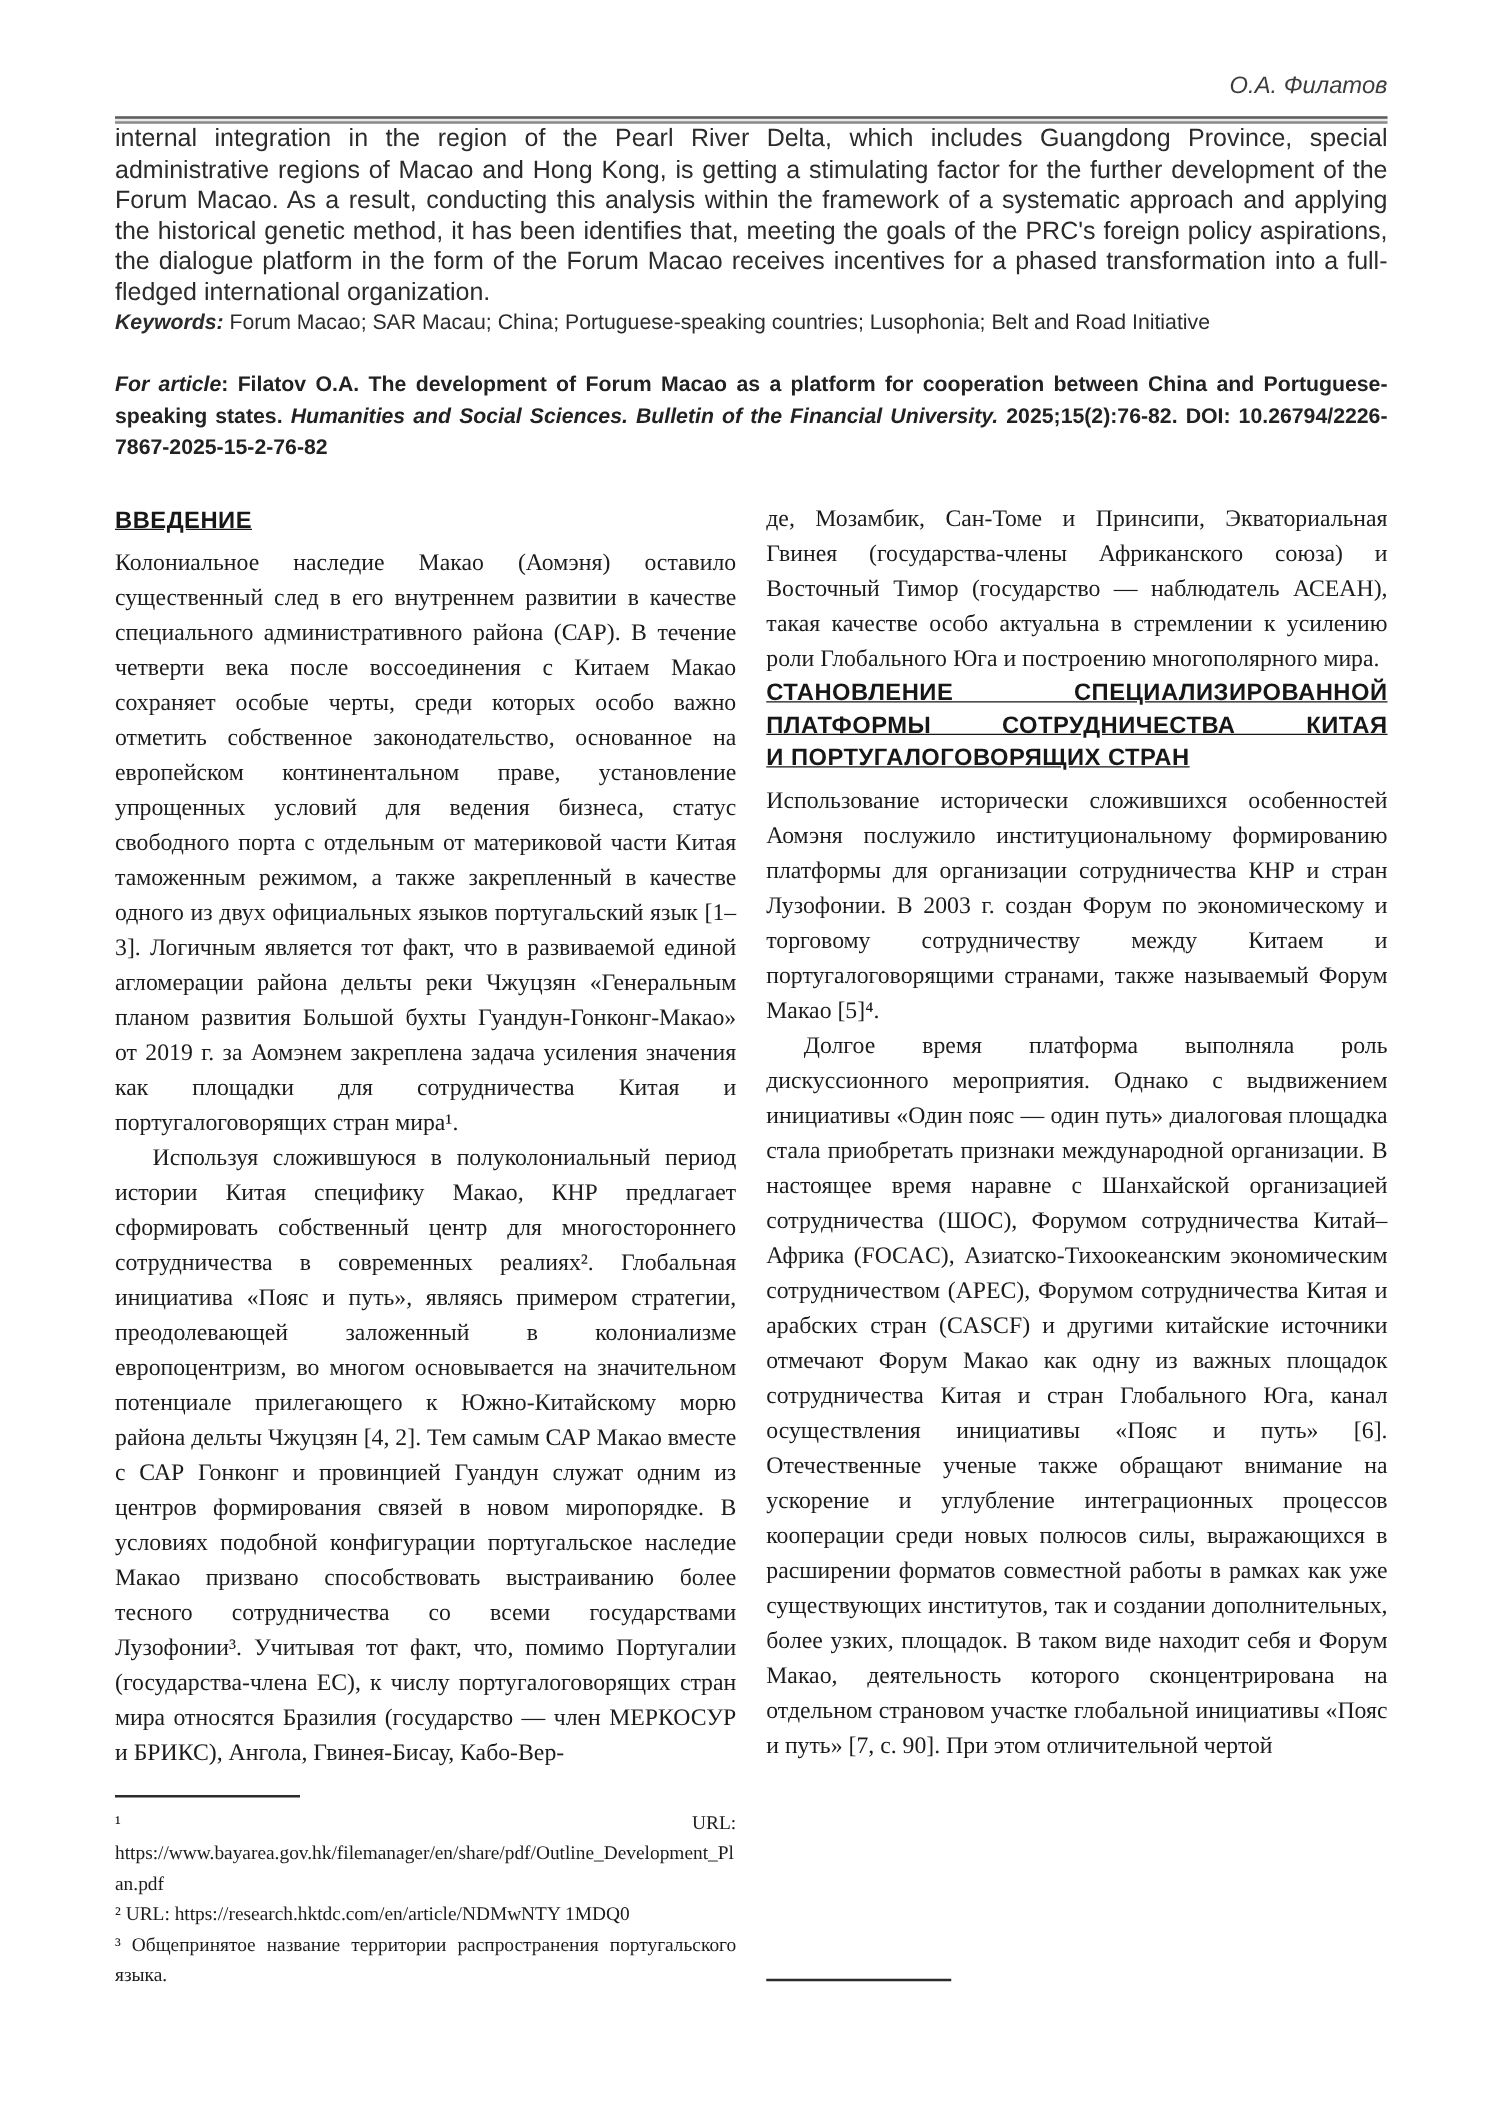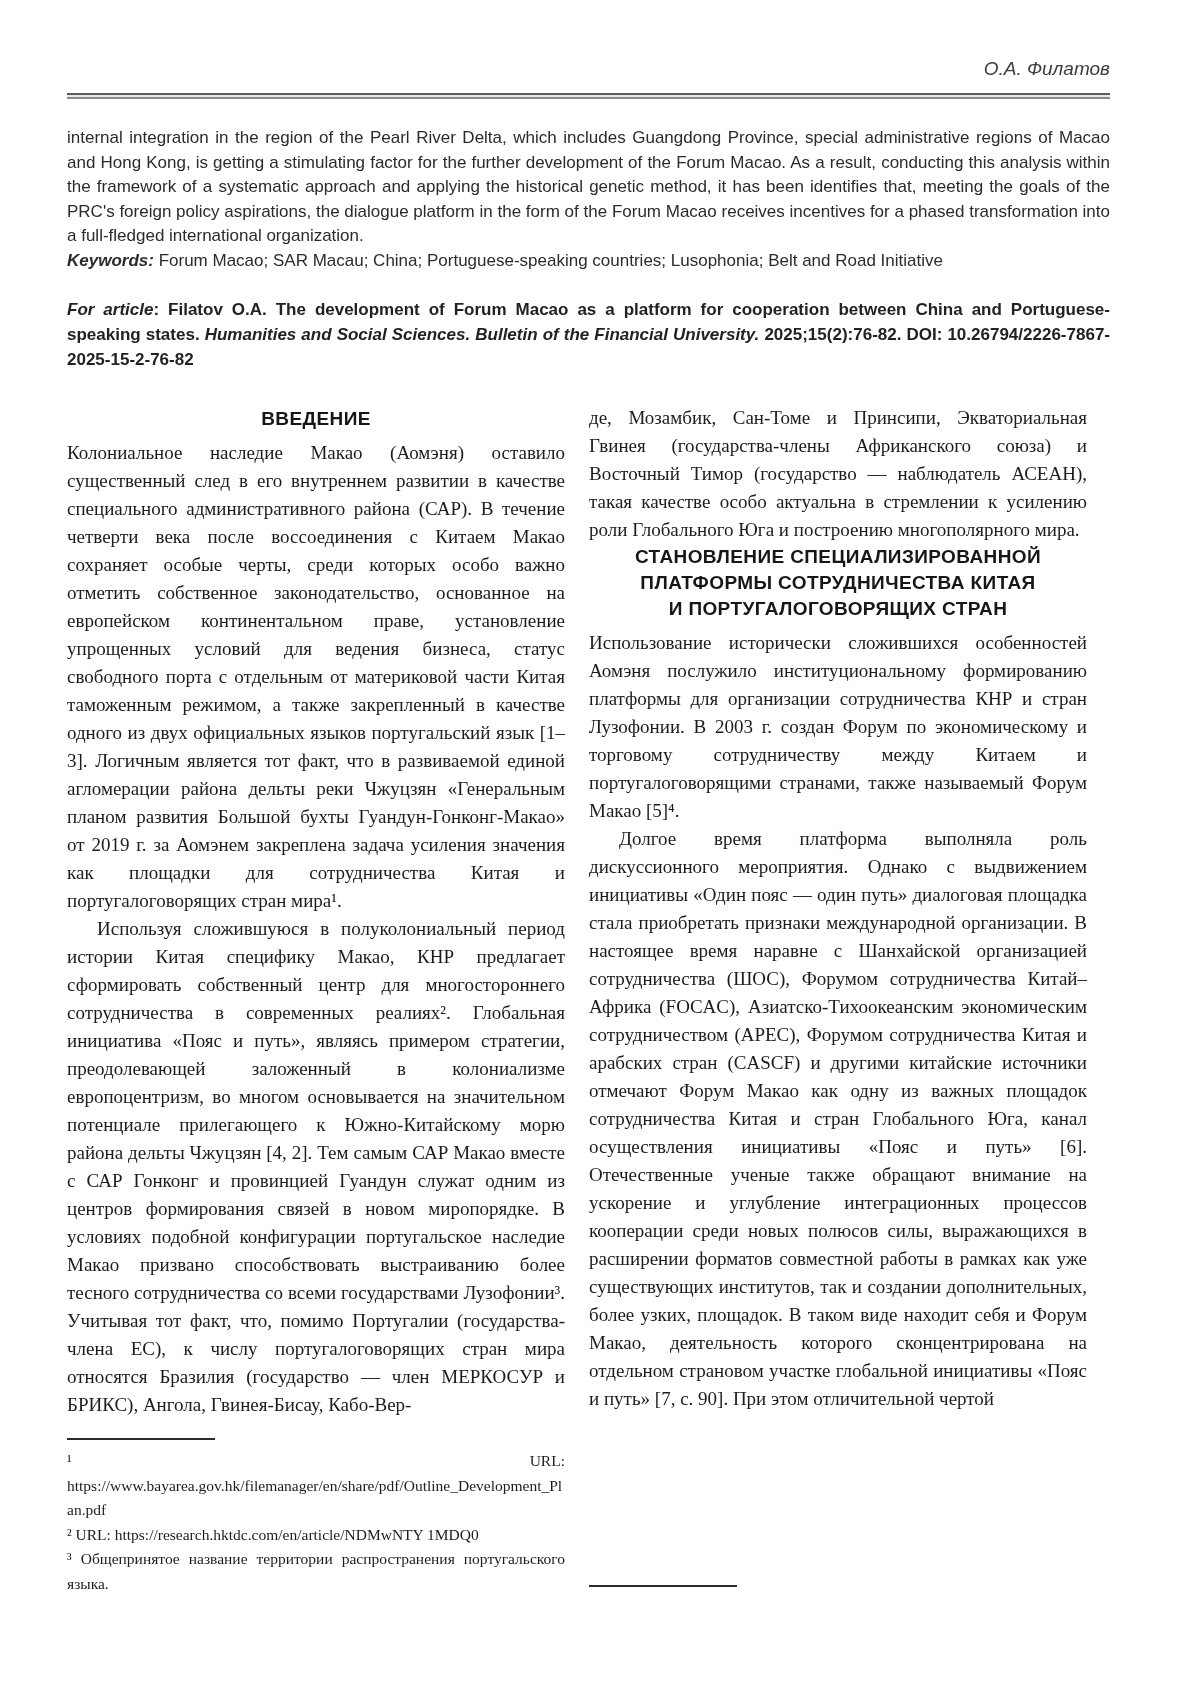--- a/index.html
+++ b/index.html
@@ -1,55 +1,55 @@
 <!DOCTYPE html>
 <html lang="ru"><head>
 <meta charset="utf-8">
 <style>
   * { margin:0; padding:0; box-sizing:border-box; }
   html,body { background:#ffffff; }
   .page {
     width:1200px; height:1697px; background:#ffffff;
-    padding:58px 90px 0 67px; position:relative; overflow:hidden;
+    padding:58px 90px 0 92px; position:relative; overflow:hidden;
     color:#1f1f1f;
   }
   .author {
     text-align:right; font-family:"Liberation Sans",sans-serif;
     font-style:italic; font-size:19px; color:#3d3d3d; line-height:22px;
   }
   .header-rule {
     margin-top:13px; height:6px;
     border-top:2px solid #5c5c5c; border-bottom:2px solid #8a8a8a;
     background:#e9e9e9;
   }
   .abstract {
-    margin-top:27px; font-family:"Liberation Sans",sans-serif;
-    font-size:17px; line-height:24.5px; text-align:justify; color:#2b2b2b;
+    font-family:"Liberation Sans",sans-serif;
+    font-size:20px; line-height:24.5px; text-align:justify; color:#2b2b2b;
   }
   .keywords {
     font-family:"Liberation Sans",sans-serif; font-size:17px;
     line-height:24.5px; color:#2b2b2b;
   }
   .bi { font-weight:700; font-style:italic; }
   .citation {
     margin-top:24px; font-family:"Liberation Sans",sans-serif;
     font-size:17px; line-height:25px; font-weight:700; text-align:justify;
     color:#222222;
   }
   .citation .it { font-style:italic; }
   .columns { display:flex; gap:24px; margin-top:32px; height:1192px; }
   .col {
     width:498px; display:flex; flex-direction:column;
     font-family:"Liberation Serif",serif; font-size:19px; line-height:28px;
     text-align:justify; color:#1c1c1c;
   }
   .col-heading {
     font-family:"Liberation Sans",sans-serif; font-size:19px;
-    line-height:26px; font-weight:700; text-align:center;
-    letter-spacing:0.4px; color:#171717; text-justify:none;
+    line-height:26px; font-weight:700; 
+    letter-spacing:0.4px; color:#171717; text-justify:none;text-decoration:underline;
   }
   .intro-heading { margin-bottom:7px; margin-top:2px; }
   .platform-heading { margin-top:0; margin-bottom:7px; }
   .para { hyphens:auto; -webkit-hyphens:auto; }
   .indent { text-indent:30px; }
   .footnotes { margin-top:auto; font-size:15.5px; line-height:24.5px; }
   .fn-rule { width:148px; border-top:2px solid #2b2b2b; margin-bottom:9px; }
   .fn { text-align:justify; overflow-wrap:anywhere; }
   .pagenum {
     margin-top:20px; text-align:center;

